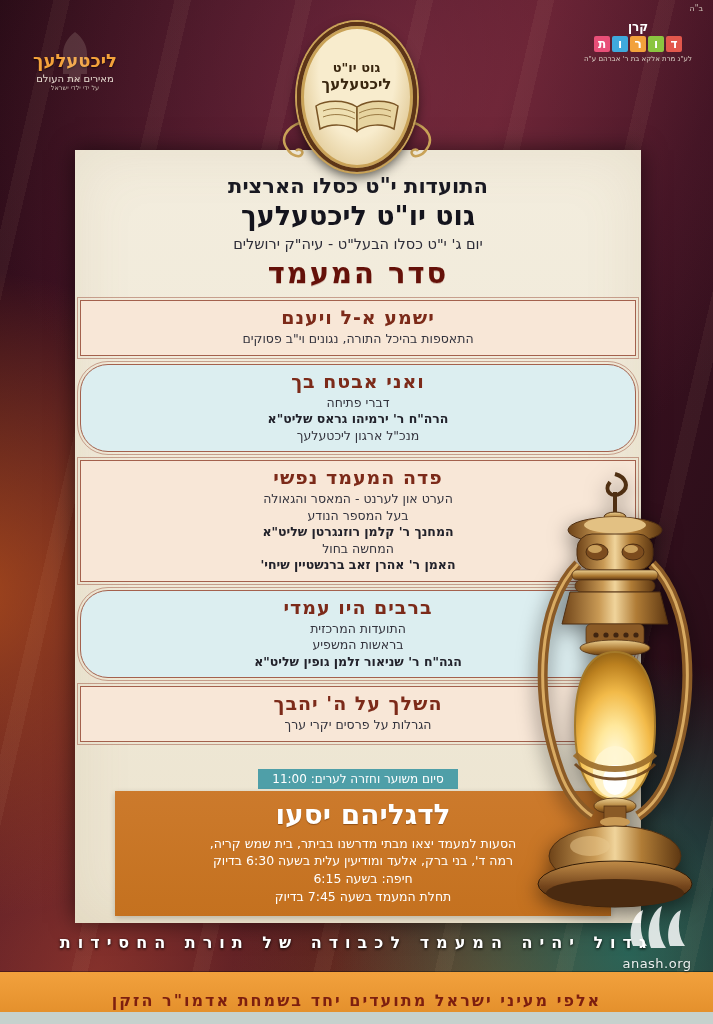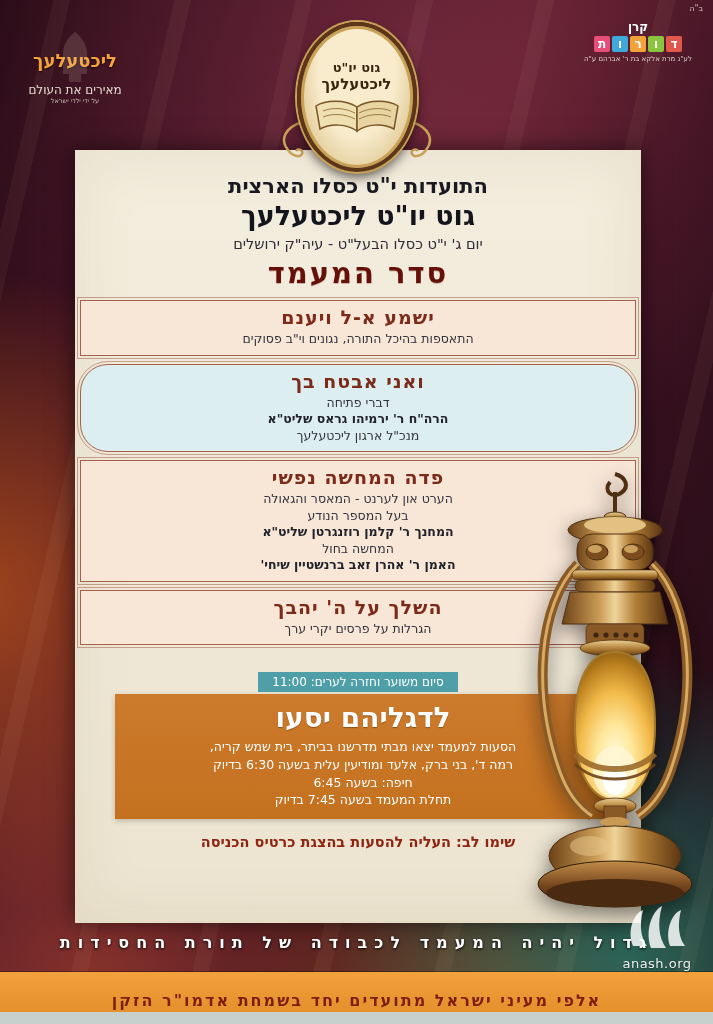--- a/index.html
+++ b/index.html
@@ -14,21 +14,21 @@
       radial-gradient(circle at 55% 8%, rgba(150,60,80,.45), transparent 42%),
       linear-gradient(115deg,#270b16 0%,#451326 28%,#5c1c2d 46%,#3a1020 64%,#1f0d13 100%);
   }
   .streaks{position:absolute;inset:0;z-index:0;pointer-events:none;
     background:repeating-linear-gradient(103deg,transparent 0 52px,rgba(255,214,170,.05) 52px 68px,transparent 68px 118px);}
   
   .bh{position:absolute;top:4px;right:10px;color:#cfc3b8;font-size:8px;z-index:3;}
   .logo-left{position:absolute;left:16px;top:30px;width:118px;text-align:center;z-index:3;color:#efe6da;}
   .logo-left .lamp-sil{opacity:.45;display:block;margin:0 auto -34px;}
   .logo-left .name{color:#f4a23b;font-weight:bold;font-size:18px;text-shadow:0 1px 2px rgba(0,0,0,.7);}
-  .logo-left .tg1{font-size:12px;margin-top:12px;color:#e8ddd2;}
+  .logo-left .tg1{font-size:10px;margin-top:2px;color:#e8ddd2;}
   .logo-left .tg2{font-size:6.5px;color:#cbbfb4;}
   .logo-right{position:absolute;right:16px;top:20px;width:118px;text-align:center;z-index:3;direction:rtl;}
   .logo-right .keren{color:#fff;font-size:12px;font-weight:bold;margin-bottom:2px;}
   .tiles{display:flex;justify-content:center;gap:2px;direction:rtl;}
   .tile{width:16px;height:16px;color:#fff;font-weight:bold;font-size:12px;line-height:16px;border-radius:2px;}
   .dedication{color:#ddd2c7;font-size:7px;margin-top:3px;}
   
   .emblem{position:absolute;left:50%;top:22px;transform:translateX(-50%);width:150px;height:156px;z-index:5;text-align:center;}
   .emblem .oval{
     width:112px;height:142px;margin:0 auto;border-radius:50%;
@@ -137,41 +137,47 @@
     </div>
 
     <div class="band blue">
       <div class="btitle">ואני אבטח בך</div>
       <div class="bline">דברי פתיחה</div>
       <div class="bline emph">הרה"ח ר' ירמיהו גראס שליט"א</div>
       <div class="bline">מנכ"ל ארגון ליכטעלעך</div>
     </div>
 
     <div class="band pink">
-      <div class="btitle">פדה המחשה נפשי</div>
+      <div class="btitle">פדה המעמד נפשי</div>
       <div class="bline">הערט און לערנט - המאסר והגאולה</div>
       <div class="bline">בעל המספר הנודע</div>
       <div class="bline emph">המחנך ר' קלמן רוזנגרטן שליט"א</div>
       <div class="bline">המחשה בחול</div>
       <div class="bline emph">האמן ר' אהרן זאב ברנשטיין שיחי'</div>
     </div>
 
+    <div class="band blue">
+      <div class="btitle">ברבים היו עמדי</div>
+      <div class="bline">התועדות המרכזית</div>
+      <div class="bline">בראשות המשפיע</div>
+      <div class="bline emph">הגה"ח ר' שניאור זלמן גופין שליט"א</div>
+    </div>
 
     <div class="band pink">
       <div class="btitle">השלך על ה' יהבך</div>
       <div class="bline">הגרלות על פרסים יקרי ערך</div>
     </div>
 
     <div class="badge">סיום משוער וחזרה לערים: 11:00</div>
 
     <div class="obox">
       <div class="otitle">לדגליהם יסעו</div>
       <div class="oline">הסעות למעמד יצאו מבתי מדרשנו בביתר, בית שמש קריה,</div>
       <div class="oline">רמה ד', בני ברק, אלעד ומודיעין עלית בשעה 6:30 בדיוק</div>
-      <div class="oline">חיפה: בשעה 6:45</div>
+      <div class="oline">חיפה: בשעה 6:15</div>
       <div class="oline strong">תחלת המעמד בשעה 7:45 בדיוק</div>
     </div>
 
     <div class="notice">
       <div>שימו לב: העליה להסעות בהצגת כרטיס הכניסה</div>
 
     </div>
   </div>
 
   <svg class="lantern" width="190" height="440" viewBox="0 0 190 440">

